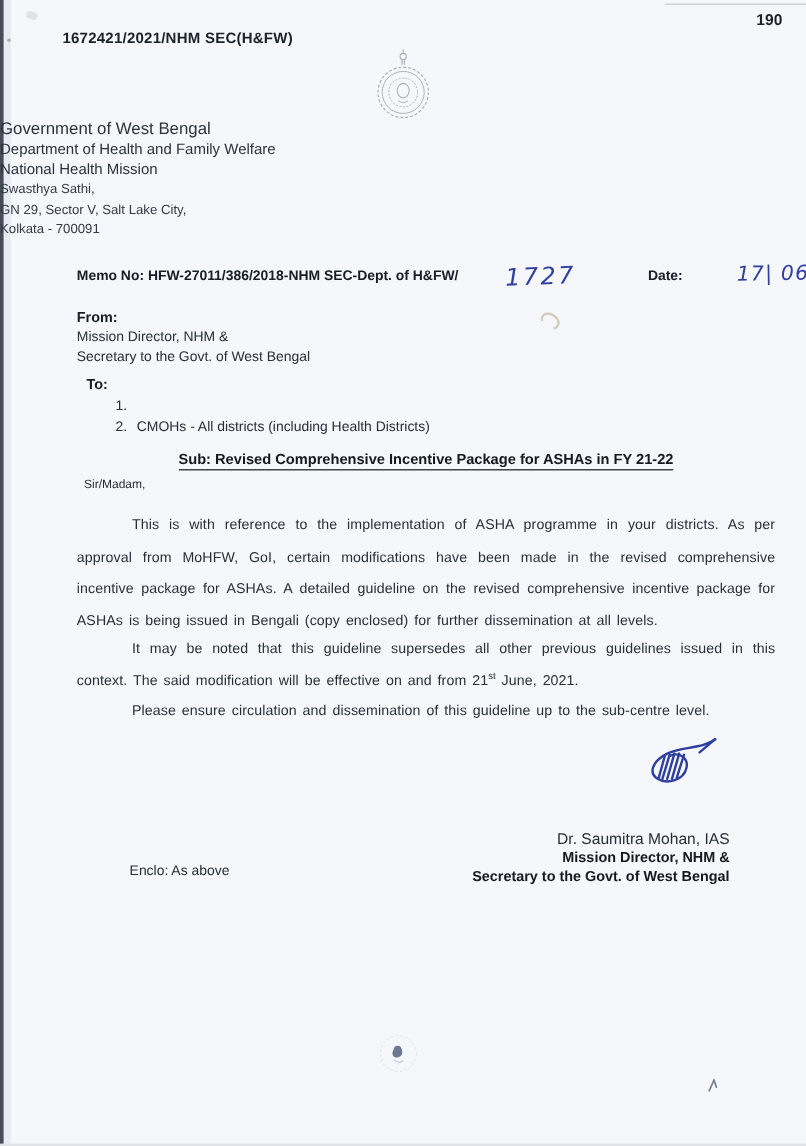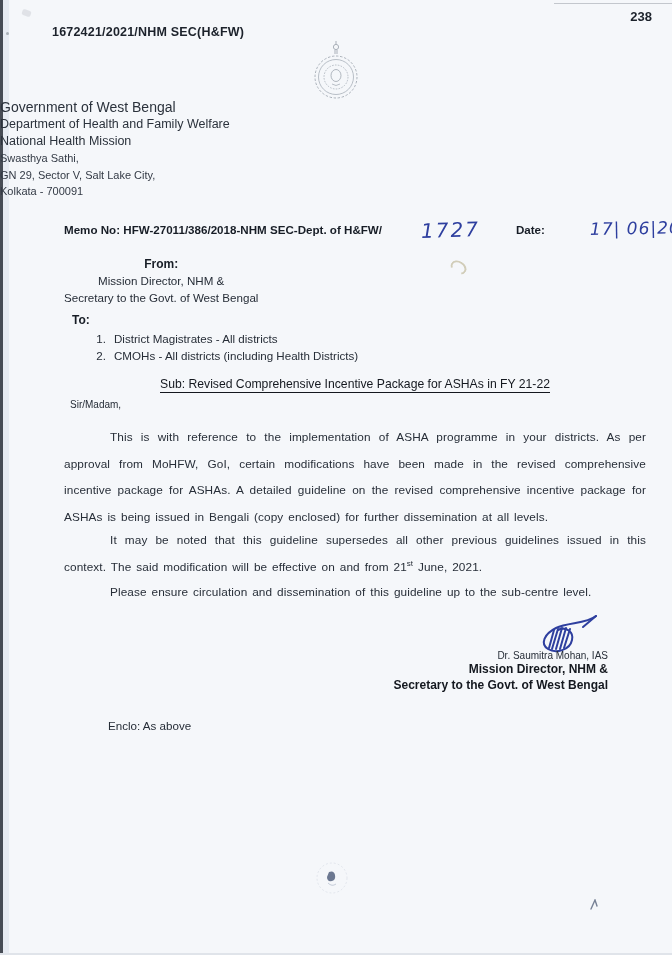--- a/index.html
+++ b/index.html
@@ -28,65 +28,65 @@
 
   .letterhead{position:absolute;left:0;top:98px;width:672px;text-align:left;color:#2b323c;}
   .lh-org{font-size:14px;line-height:18px;}
   .lh-dept,.lh-mission{font-size:12.5px;line-height:17px;}
   .lh-addr{font-size:11px;line-height:16.5px;color:#333a45;}
 
   .memo-row{position:absolute;left:64px;top:218px;width:582px;display:flex;align-items:flex-start;white-space:nowrap;gap:36px;}
   .memo-label,.date-label{font-size:11.6px;font-weight:bold;color:#171d26;padding-top:5px;}
   .hw{font-family:"DejaVu Sans",sans-serif;font-style:italic;color:#2e3f9f;}
   .hw-no{font-size:20px;letter-spacing:2px;margin-left:3px;transform:rotate(-2deg);}
-  .date-label{}
+  .date-label{margin-left:24px;}
   .hw-date{font-size:17px;letter-spacing:1px;margin-left:9px;transform:rotate(-1deg);}
 
-  .from-block{position:absolute;left:64px;top:256px;font-size:11.6px;line-height:16.8px;text-align:center;}
+  .from-block{position:absolute;left:64px;top:256px;font-size:11.6px;line-height:16.8px;}
   .to-block{position:absolute;left:72px;top:312px;font-size:11.6px;line-height:17.5px;}
   .blk-label{font-weight:bold;color:#171d26;font-size:12px;}
   .to-item{display:flex;}
   .to-item .marker{width:18px;margin-left:16px;text-align:right;margin-right:8px;}
 
   .subject{position:absolute;left:64px;top:374px;width:582px;text-align:center;}
-  .subject span{font-size:12.2px;font-weight:normal;color:#14181f;border-bottom:1.6px solid #14181f;padding-bottom:1px;}
+  .subject span{font-size:12.2px;font-weight:bold;color:#14181f;border-bottom:1.6px solid #14181f;padding-bottom:1px;}
 
   .salutation{position:absolute;left:70px;top:399px;font-size:10px;}
 
   .para{position:absolute;left:64px;width:582px;font-size:11.8px;color:#272e38;text-align:justify;text-indent:46px;word-spacing:1.5px;letter-spacing:.1px;}
   .para1{top:424px;line-height:26.5px;}
   .para2{top:528px;line-height:24px;}
   .para3{top:582px;line-height:20px;}
   .sup{vertical-align:super;font-size:8px;letter-spacing:0;}
 
   .sig-block{position:absolute;right:64px;top:614px;text-align:right;}
   .sig-closing{font-size:11.8px;}
   .sig-scribble{margin:-2px 2px -4px auto;display:block;}
-  .sig-name{font-size:10px;color:#272e38;}
+  .sig-name{font-size:13px;color:#272e38;margin-top:41px;}
   .sig-desig{font-size:12px;font-weight:bold;color:#14181f;line-height:16px;}
 
   .enclosure{position:absolute;left:108px;top:719px;font-size:11.6px;text-align:center;}
 
   .ghost-emblem{position:absolute;left:310px;top:852px;}
   .pen-tick{position:absolute;left:590px;top:899px;opacity:.75;}
 </style>
 </head>
 <body>
 
 <div class="page">
 
   <div class="edge-left-soft"></div>
   <div class="edge-left"></div>
   <div class="edge-bottom"></div>
   <div class="topright-line"></div>
   <div class="smudge-a"></div>
   <div class="smudge-b"></div>
   <div class="smudge-c"></div>
 
-  <div class="pageno">238</div>
+  <div class="pageno">190</div>
   <div class="fileno">1672421/2021/NHM SEC(H&amp;FW)</div>
 
   <svg class="emblem" width="52" height="62" viewBox="0 0 52 62">
     <g fill="none" stroke="#9ba3ad" stroke-width="1">
       <line x1="26" y1="1" x2="26" y2="4"></line>
       <circle cx="26" cy="7" r="2.6"></circle>
       <line x1="25" y1="10" x2="25" y2="14"></line>
       <line x1="27" y1="10" x2="27" y2="14"></line>
       <circle cx="26" cy="37" r="21" stroke-dasharray="2.4 1.7"></circle>
       <circle cx="26" cy="37" r="17.5" stroke-width="0.8"></circle>
@@ -115,21 +115,20 @@
   <div class="from-block">
     <div class="blk-label">From:</div>
     <div>Mission Director, NHM &amp;</div>
     <div>Secretary to the Govt. of West Bengal</div>
   </div>
 
   <div class="to-block">
     <div class="blk-label">To:</div>
     <div class="to-item">
       <span class="marker">1.</span>
-      <span>District Magistrates - All districts</span>
     </div>
     <div class="to-item">
       <span class="marker">2.</span>
       <span>CMOHs - All districts (including Health Districts)</span>
     </div>
   </div>
 
   <div class="subject">
     <span>Sub: Revised Comprehensive Incentive Package for ASHAs in FY 21-22</span>
   </div>

